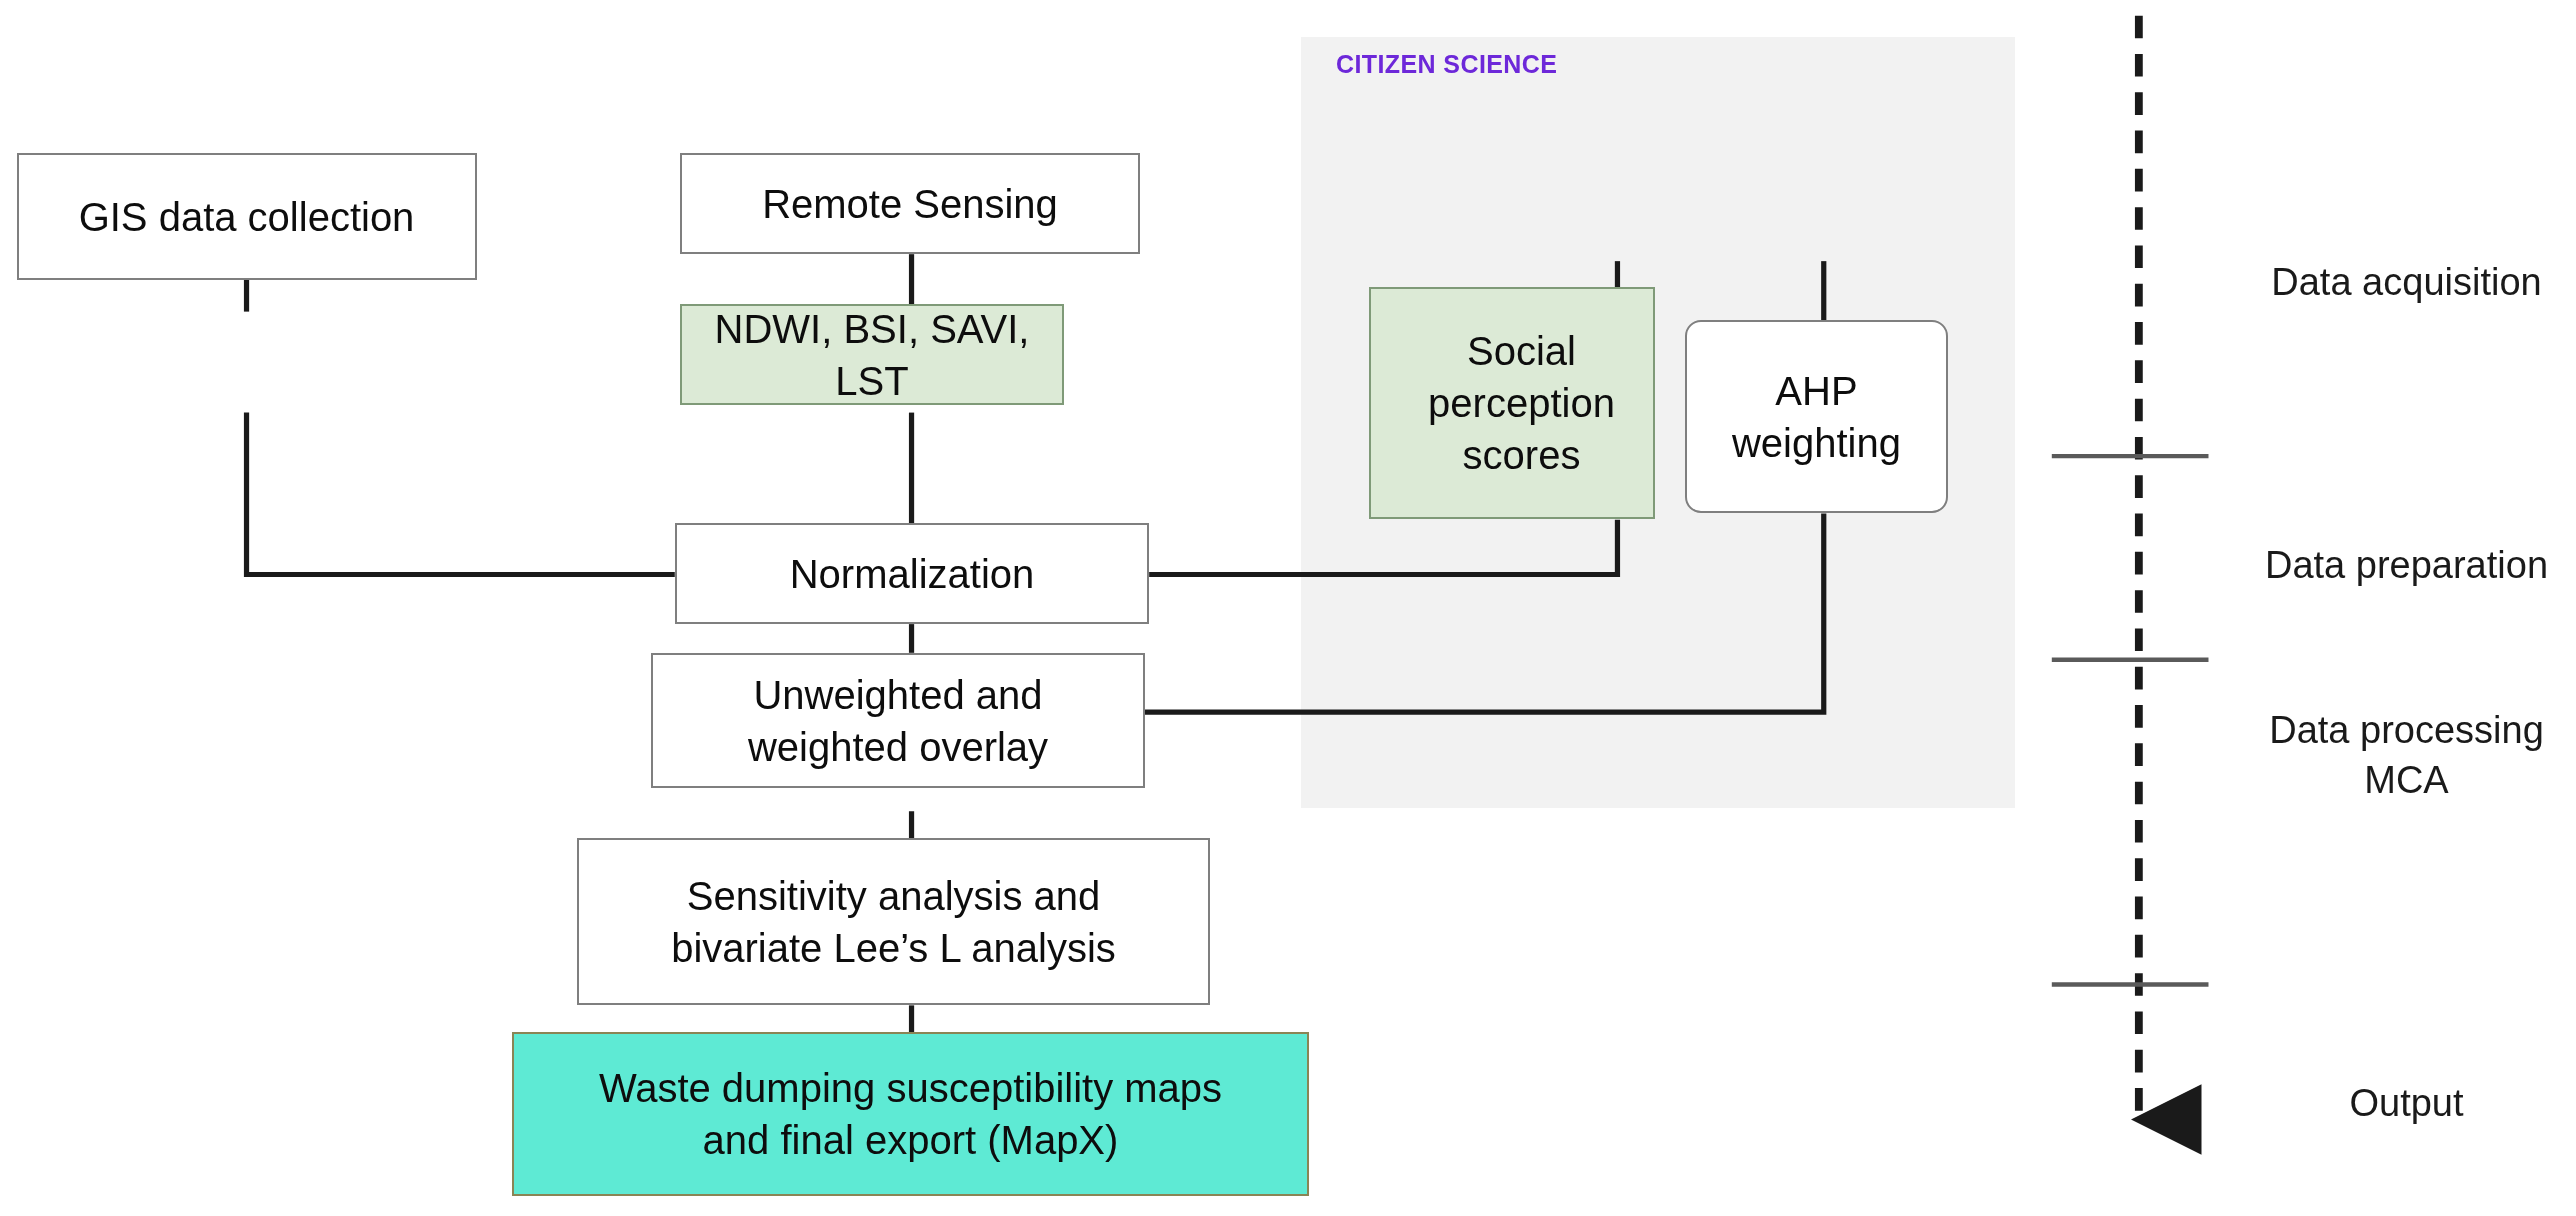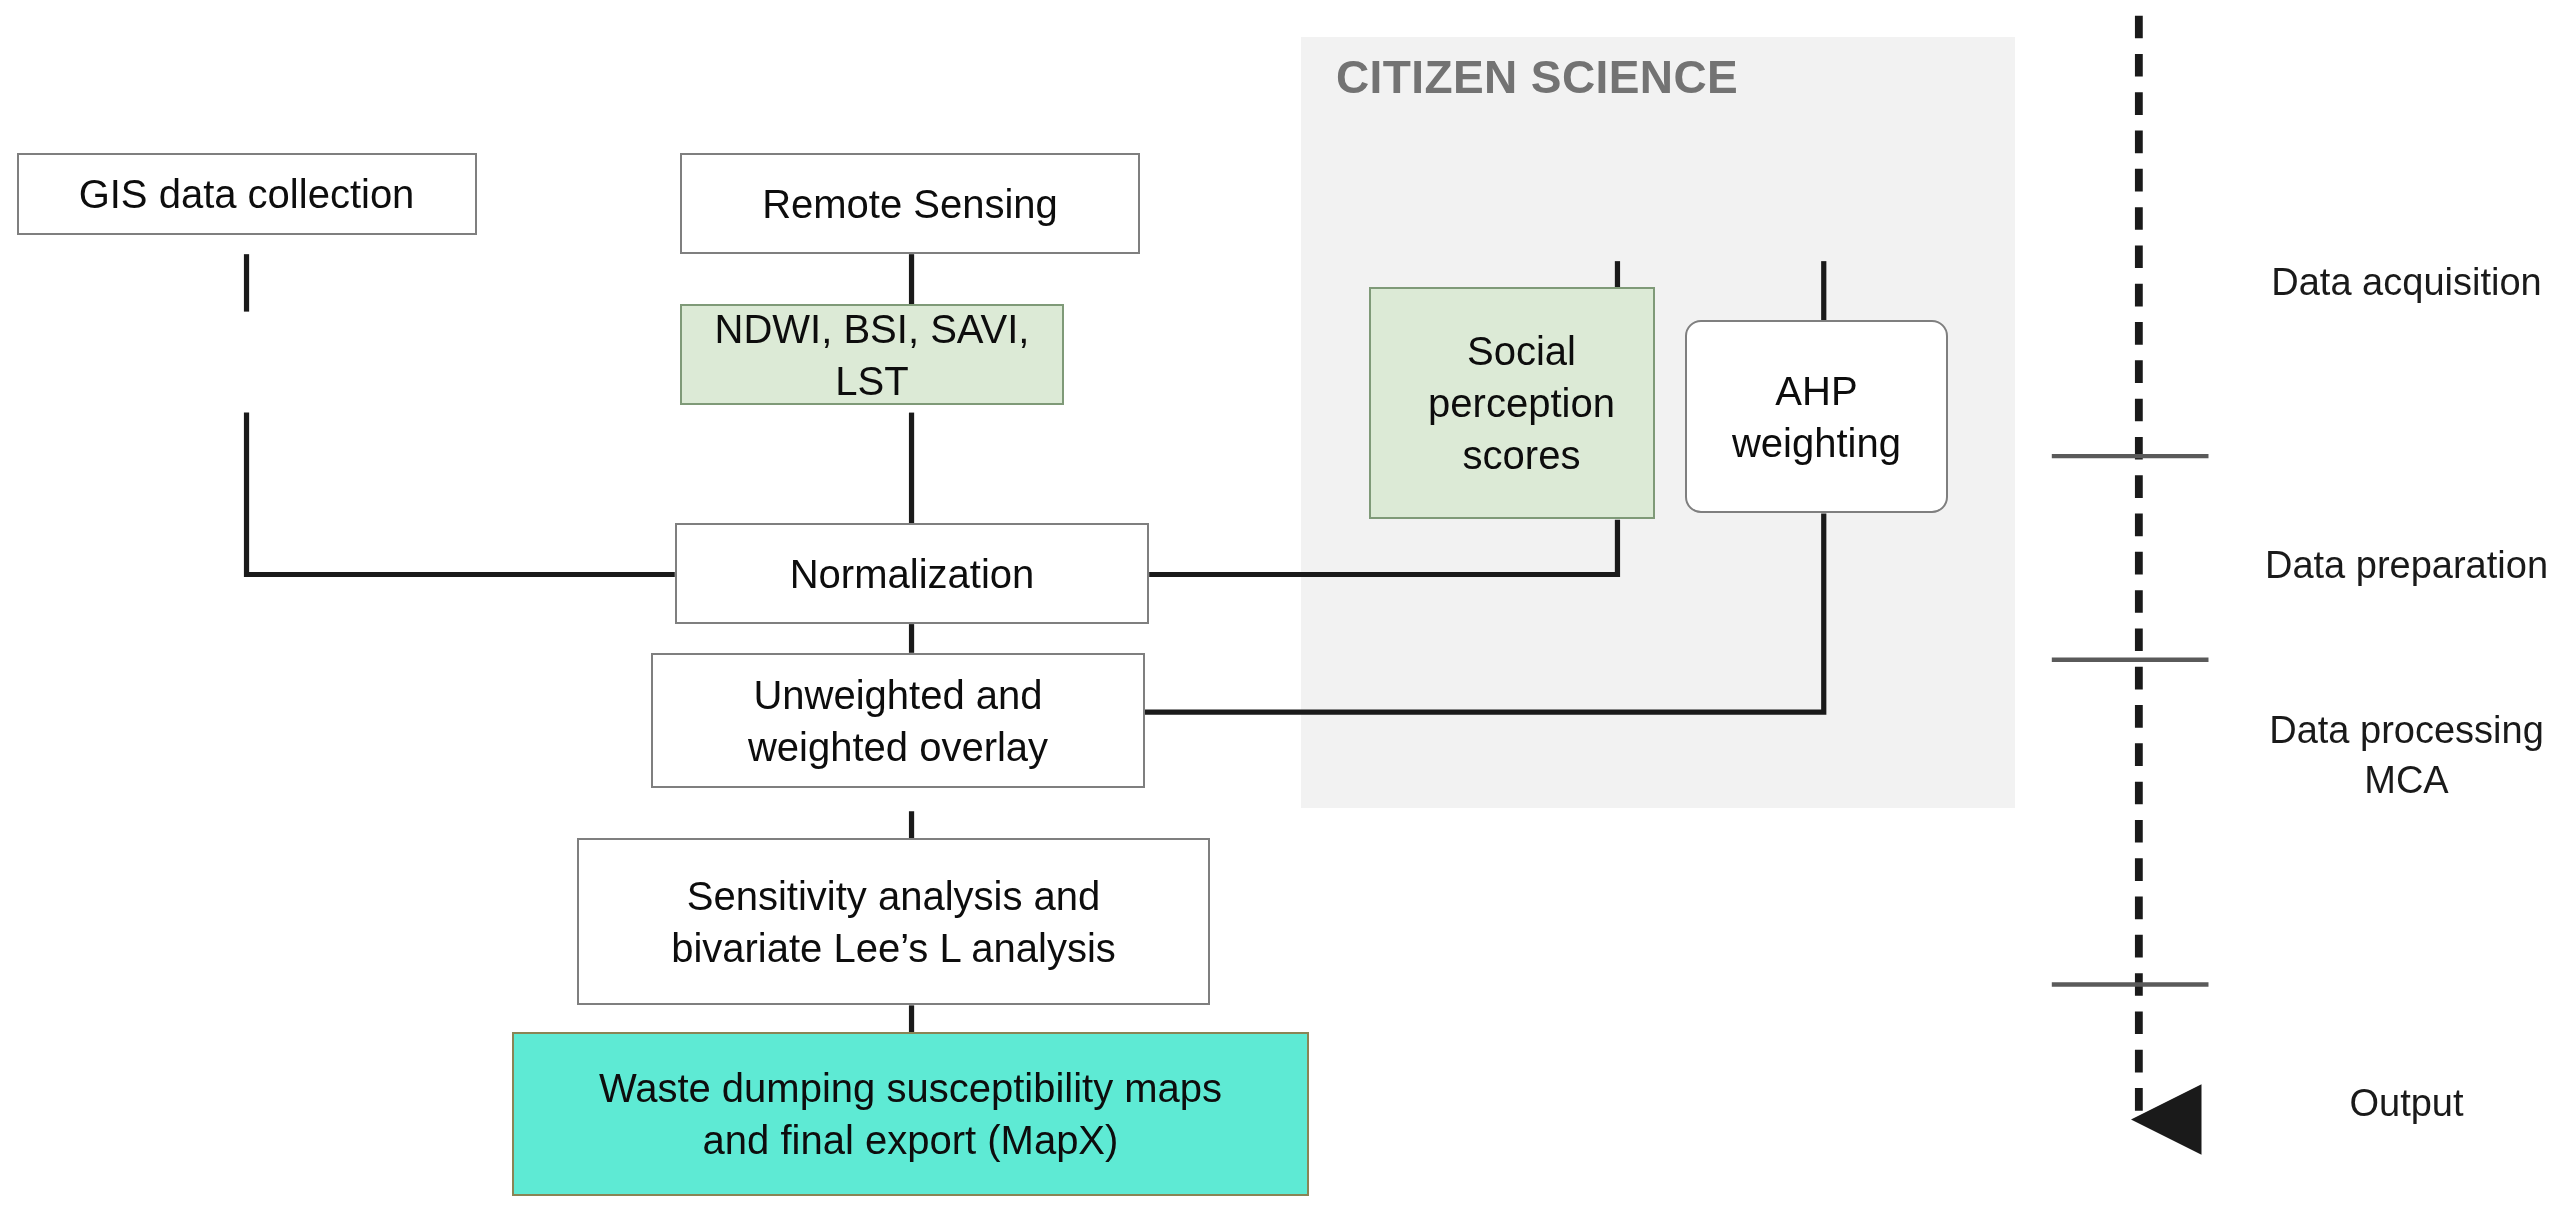--- a/index.html
+++ b/index.html
@@ -25,23 +25,23 @@
     width: 2576px;
     height: 1216px;
     pointer-events: none;
   }
   .panel {
     position: absolute;
     background: #f2f2f2;
   }
   .panel-title {
     position: absolute;
-    font-size: 46px;
+    font-size: 25px;
     font-weight: bold;
-    color: #737373;
+    color: #6d28d9;
     letter-spacing: 0.4px;
     white-space: nowrap;
   }
   .node {
     position: absolute;
     box-sizing: border-box;
     border: 2.6px solid #7f7f7f;
     background: #ffffff;
     display: flex;
     align-items: center;
@@ -109,21 +109,21 @@
       <marker id="axis-arrow" markerWidth="9" markerHeight="9" refX="4.5" refY="8" orient="auto" markerUnits="strokeWidth">
         <path d="M0,0 L4.5,9 L9,0 Z" fill="#1a1a1a"></path>
       </marker>
     </defs>
     <line x1="2457" y1="18" x2="2457" y2="1286" stroke="#1a1a1a" stroke-width="9" stroke-dasharray="26 18" marker-end="url(#axis-arrow)"></line>
     <line x1="2357" y1="524" x2="2537" y2="524" stroke="#5a5a5a" stroke-width="5"></line>
     <line x1="2357" y1="758" x2="2537" y2="758" stroke="#5a5a5a" stroke-width="5"></line>
     <line x1="2357" y1="1131" x2="2537" y2="1131" stroke="#5a5a5a" stroke-width="5"></line>
   </svg>
 
-  <div class="node" style="left:16.5px; top:153px; width:460px; height:82px;">GIS data collection</div>
+  <div class="node" style="left:16.5px; top:153px; width:460px; height:127px;">GIS data collection</div>
 
 
   <div class="node" style="left:680px; top:153px; width:460px; height:101px;">Remote Sensing</div>
 
   <div class="node green" style="left:680px; top:304px; width:384px; height:101px;">NDWI, BSI, SAVI, LST</div>
 
 
   <div class="node green" style="left:1369px; top:287px; width:286px; height:232px;padding-left:26px;">Social<br>perception<br>scores</div>
 
   <div class="node" style="left:1685px; top:320px; width:263px; height:193px;border-radius:16px;">AHP<br>weighting</div>

